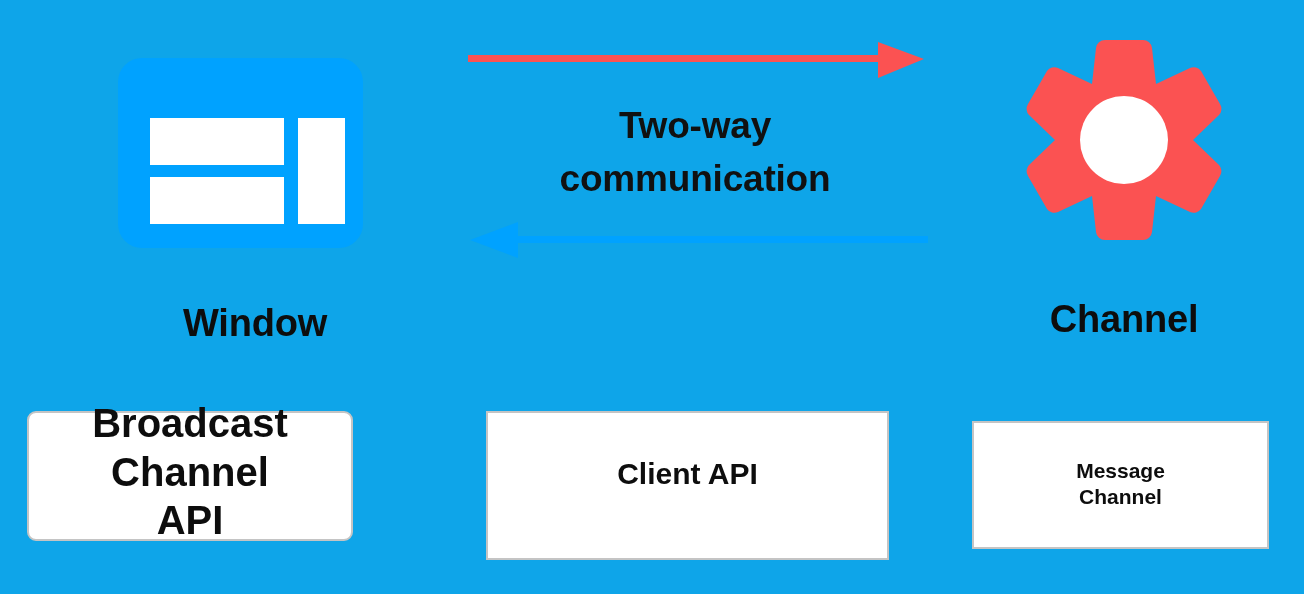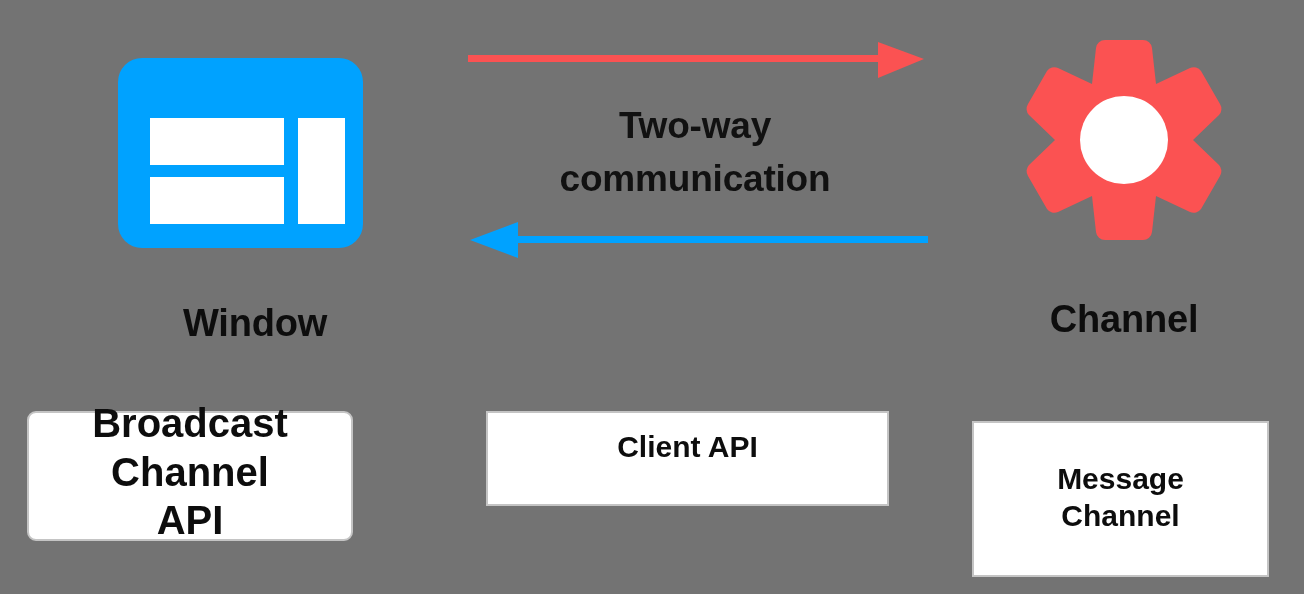--- a/index.html
+++ b/index.html
@@ -7,21 +7,21 @@
     padding: 0;
     background: #ffffff;
   }
   body {
     font-family: "Liberation Sans", sans-serif;
   }
   #canvas {
     position: relative;
     width: 1304px;
     height: 594px;
-    background: #737373;
+    background: #0ea5e9;
     overflow: hidden;
   }
 
   
   .window-icon {
     position: absolute;
     left: 118px;
     top: 58px;
     width: 245px;
     height: 190px;
@@ -106,30 +106,30 @@
     width: 326px;
     height: 130px;
     font-size: 40px;
     padding-bottom: 8px;
     border-radius: 9px;
   }
   .api-box-1 {
     left: 486px;
     top: 411px;
     width: 403px;
-    height: 95px;
+    height: 149px;
     font-size: 30px;
     padding-bottom: 22px;
   }
   .api-box-2 {
     left: 972px;
     top: 421px;
     width: 297px;
-    height: 156px;
-    font-size: 30px;
+    height: 128px;
+    font-size: 21px;
     padding-bottom: 3px;
   }
   .api-box span { display: block; white-space: pre-line; }
 </style>
 </head>
 <body>
 
 <div id="canvas">
 
   <div class="window-icon">

